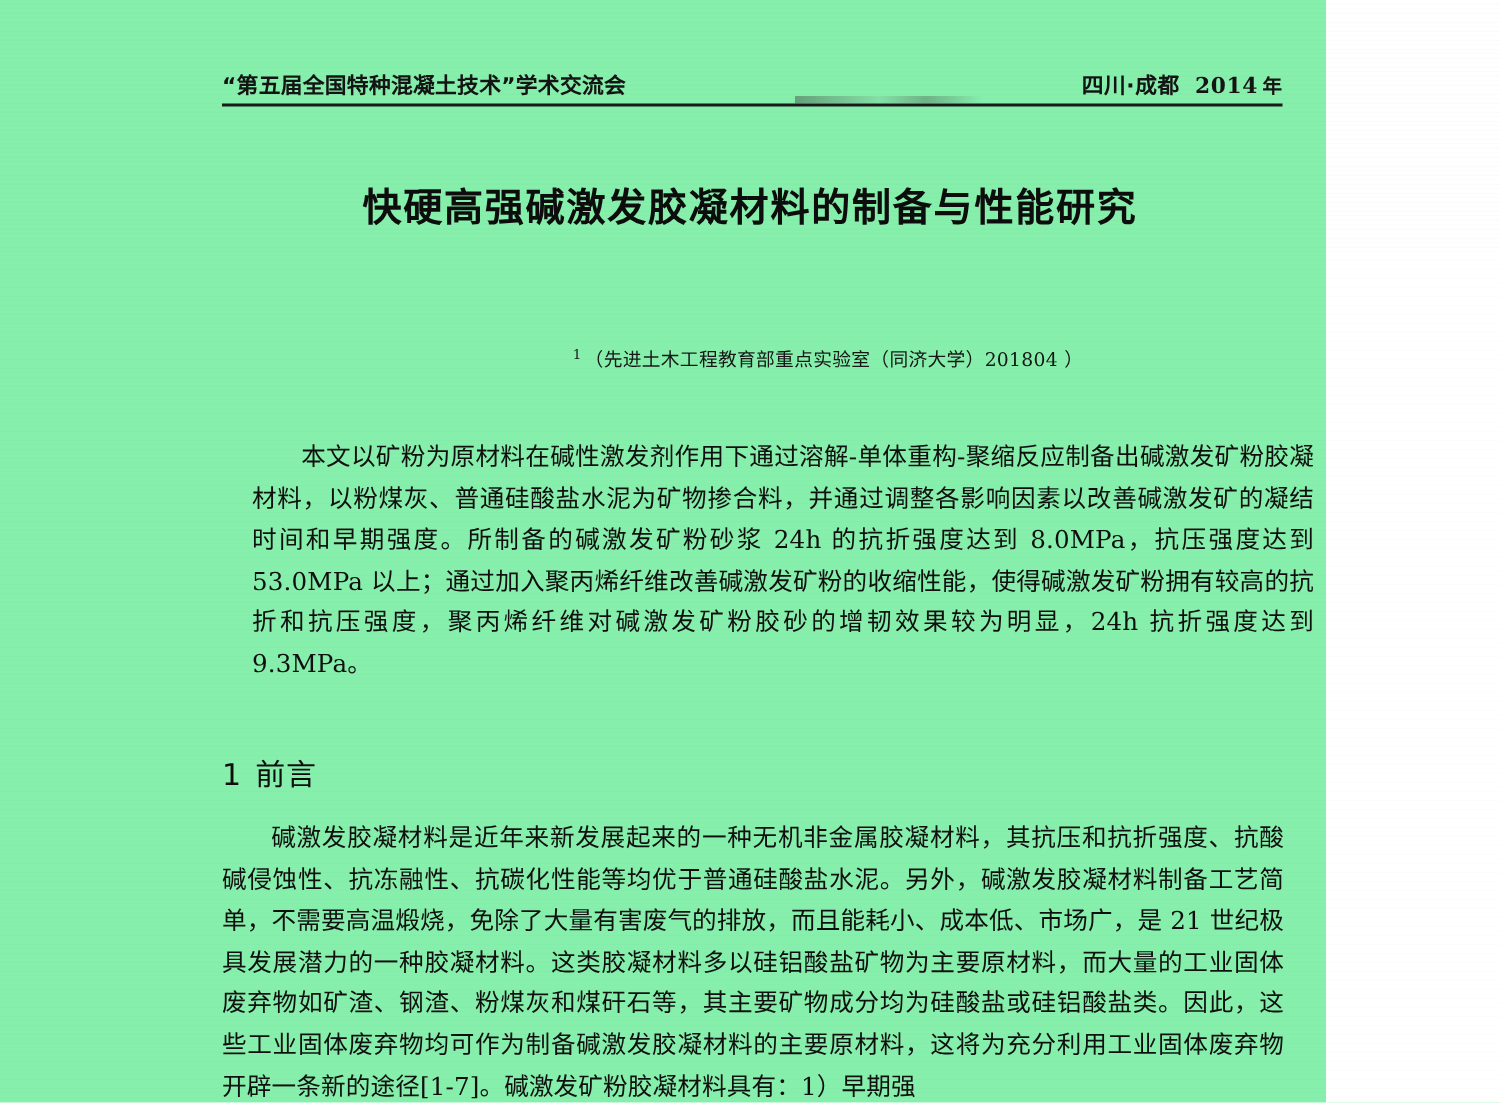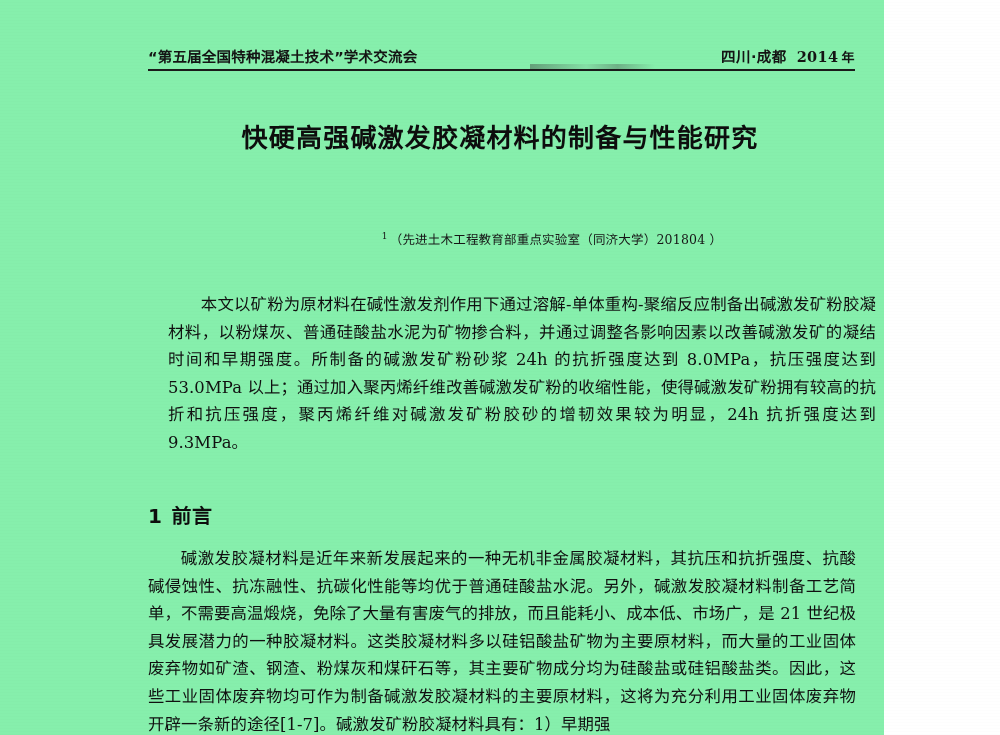--- a/index.html
+++ b/index.html
@@ -148,21 +148,21 @@
     letter-spacing: 0.1px;
   }
 
   
   .section-head {
     position: absolute;
     left: 148px;
     top: 500px;
     font-family: "DejaVu Sans", "Liberation Sans", sans-serif;
     font-size: 20px;
-    font-weight: 700;
+    font-weight: 400;
     color: #0d0d0d;
     letter-spacing: 0.5px;
   }
   .section-head .sec-num {
     margin-right: 9px;
     font-family: "DejaVu Sans", "Liberation Sans", sans-serif;
   }
 
   
   .body-text {

